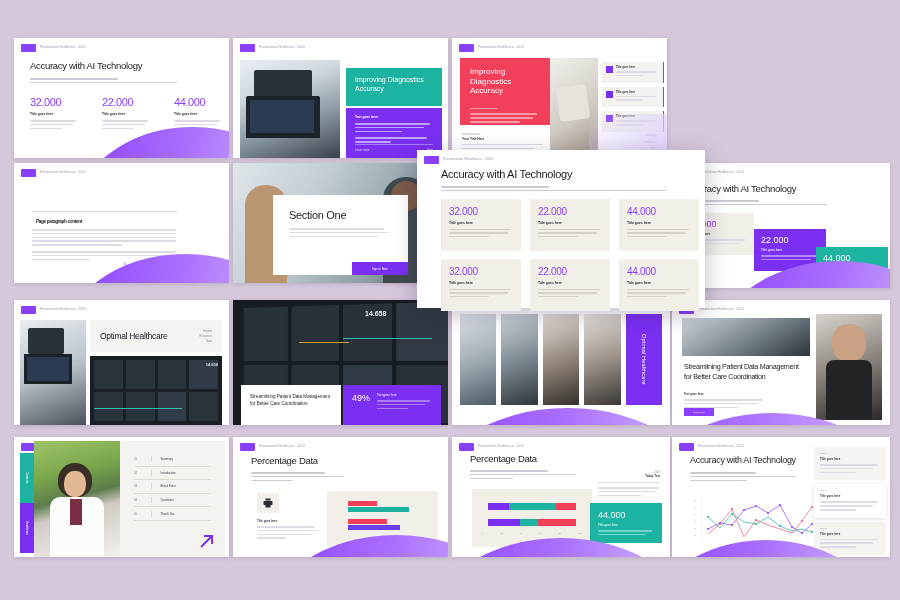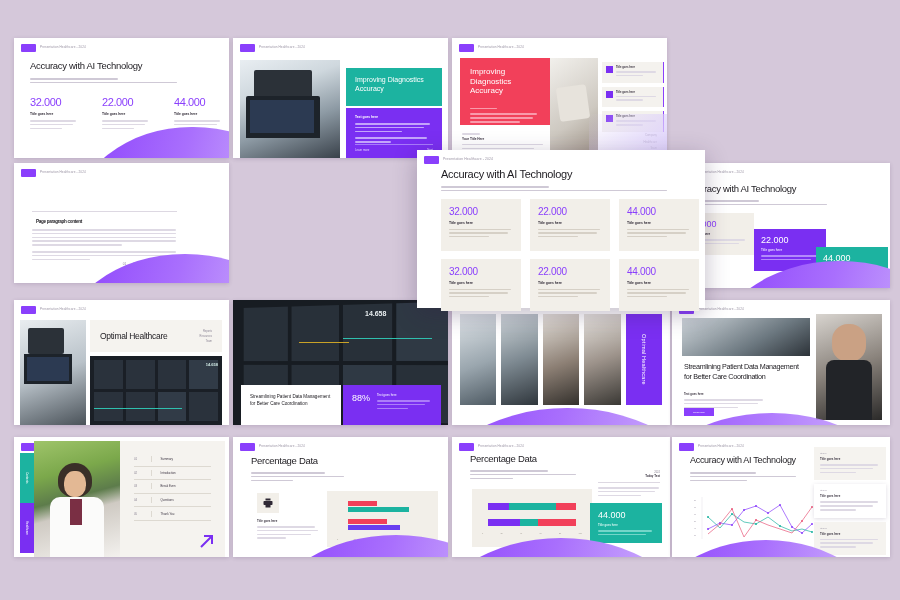--- a/index.html
+++ b/index.html
@@ -228,20 +228,38 @@
       <span style="font-size:3px;color:#8d8796;">01</span>
       <span style="font-size:3px;color:#8d8796;">02</span>
       <span style="font-size:3px;color:#8d8796;">03</span>
       <span style="font-size:3px;color:#8d8796;">04</span>
       <span style="font-size:3px;color:#8d8796;">...</span>
       <span style="font-size:3px;color:#8d8796;">08</span>
     </div>
     <div class="wave" style="left:22%;bottom:-54%;width:115%;height:78%;"></div>
   </div>
 
+  <div class="slide" style="left:233px;top:163px;width:215px;height:120px;">
+    <div class="photo" style="left:0;top:0;width:215px;height:120px;background:linear-gradient(120deg,#dfe6ea 0%,#c2cdd3 35%,#8ea0a5 70%,#4c5a5a 100%);">
+      <div style="position:absolute;left:12px;top:22px;width:42px;height:98px;background:#b9966f;border-radius:20px 20px 0 0;"></div>
+      <div style="position:absolute;left:150px;top:14px;width:46px;height:106px;background:#3f4a4f;border-radius:22px 22px 0 0;"></div>
+      <div style="position:absolute;left:158px;top:18px;width:30px;height:30px;background:#7a5c48;border-radius:50%;"></div>
+    </div>
+    <div style="position:absolute;left:40px;top:32px;width:135px;height:80px;background:#fff;padding:14px 16px;">
+      <div class="title" style="position:static;font-size:11px;">Section One</div>
+      <div style="margin-top:7px;">
+          <span class="fake d" style="width:92%"></span>
+          <span class="fake d" style="width:96%"></span>
+          <span class="fake d" style="width:86%"></span>
+        </div>
+      <div style="position:absolute;right:0;bottom:0;width:56px;height:13px;background:#7a2ff2;display:flex;align-items:center;justify-content:center;">
+        <span style="font-size:2.9px;color:#fff;">Sign in Here</span>
+      </div>
+    </div>
+  </div>
 
   <div class="slide" style="left:672px;top:163px;width:218px;height:125px;">
     <div class="badge"></div>
     <div class="hdrtext">Presentation Healthcare - 2024</div>
     <div class="title" style="left:12px;top:20px;font-size:9.5px;">Accuracy with AI Technology</div>
     <div class="lead" style="left:12px;top:37px;width:150px;">
       <span class="fake" style="width:50%"></span>
         <span class="fake" style="width:95%"></span>
     </div>
     <div class="statcard" style="left:10px;top:50px;width:72px;height:42px;background:#f2efe9;padding:6px 7px;">
@@ -316,21 +334,21 @@
           <div style="background:#283039;"></div>
       </div>
       <div style="position:absolute;left:132px;top:10px;font-size:7px;color:#e8eef0;font-weight:700;">14.658</div>
       <div style="position:absolute;left:110px;top:38px;right:16px;height:1.2px;background:#2fbfae;"></div>
       <div style="position:absolute;left:66px;top:42px;width:50px;height:1.2px;background:#c9a227;"></div>
     </div>
     <div style="position:absolute;left:8px;bottom:0;width:100px;height:40px;background:#fff;padding:9px 9px;">
       <div style="font-size:4.6px;color:#1d1b20;line-height:1.45;">Streamlining Patient Data Management for Better Care Coordination</div>
     </div>
     <div style="position:absolute;left:110px;bottom:0;right:7px;height:40px;background:#7a2ff2;padding:8px 9px;display:flex;gap:7px;">
-      <div style="font-size:9px;color:#fff;">88%</div>
+      <div style="font-size:9px;color:#fff;">49%</div>
       <div style="flex:1;">
         <div style="font-size:2.8px;color:#e2d1ff;font-weight:700;">Text goes here</div>
         <div style="margin-top:3px;">
             <span class="fake" style="background:#ac7df9;width:96%"></span>
             <span class="fake" style="background:#ac7df9;width:88%"></span>
             <span class="fake" style="background:#ac7df9;width:56%"></span>
           </div>
       </div>
     </div>
   </div>

